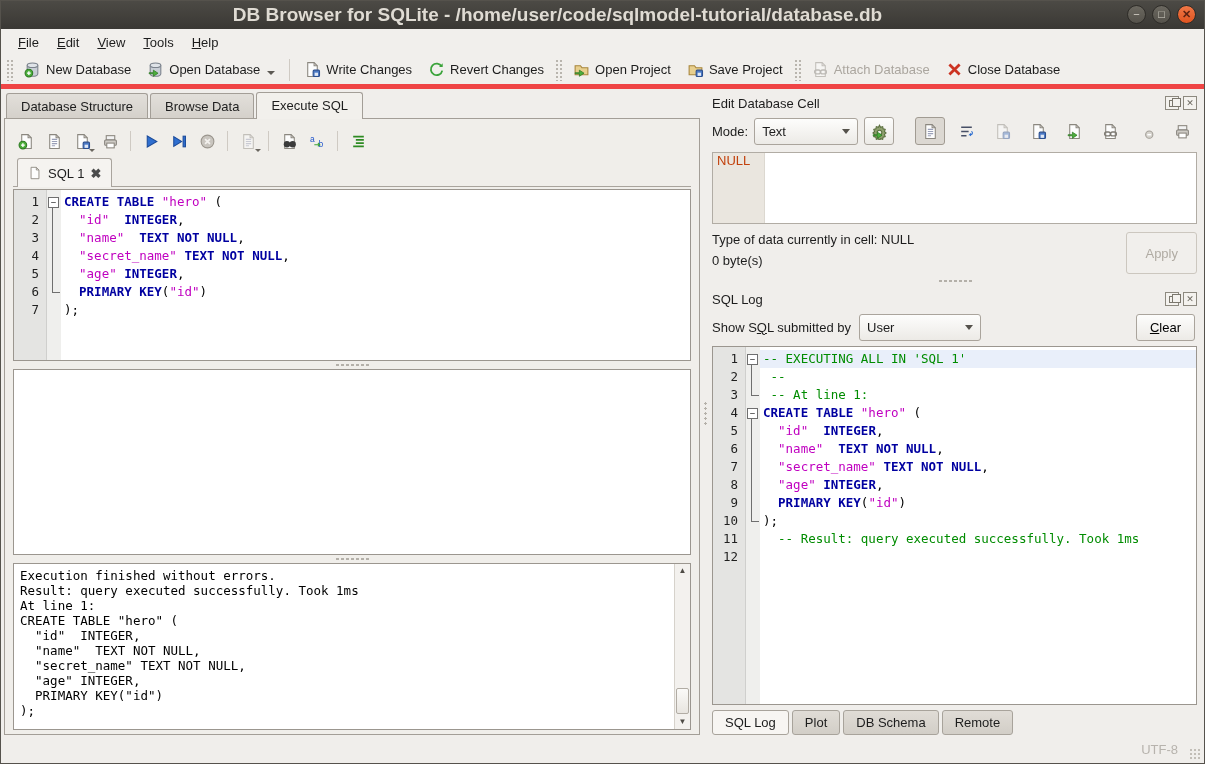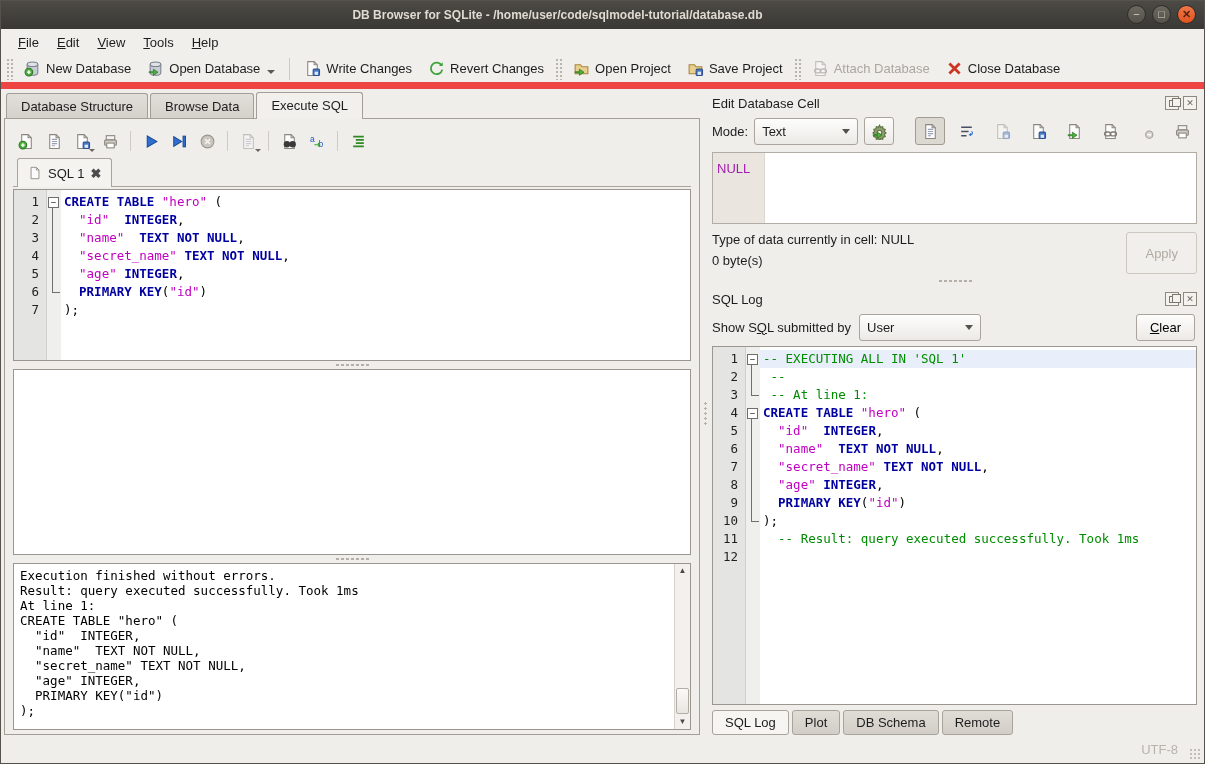--- a/index.html
+++ b/index.html
@@ -6,36 +6,36 @@
   html,body { width:1205px; height:764px; overflow:hidden; }
   body { font-family:"Liberation Sans", sans-serif; font-size:13px; color:#1d1d1d;
          background:#f0eeeb; }
   .window { width:1205px; height:764px; display:flex; flex-direction:column;
             border:1px solid #55524c; }
 
   
   .titlebar { height:28px; background:linear-gradient(#4c4a45,#3a3834);
               display:flex; align-items:center; position:relative; flex:0 0 28px; }
   .titlebar .title { position:absolute; left:0; right:90px; text-align:center;
-              color:#dfdbd3; font-weight:bold; font-size:12px; }
+              color:#dfdbd3; font-weight:bold; font-size:19px; }
   .winbtns { position:absolute; right:8px; top:4px; display:flex; gap:6px; }
   .wbtn { width:19px; height:19px; border-radius:50%; background:linear-gradient(#6b6860,#55524b);
           border:1px solid #2e2c28; color:#d8d4cb; font-size:11px; line-height:17px;
           text-align:center; }
   .wbtn.close { background:linear-gradient(#f07746,#e05420); color:#5e2312; font-weight:bold; }
 
   
   .menubar { height:26px; display:flex; align-items:center; padding-left:8px;
              background:#f1efec; flex:0 0 26px; }
   .menu-item { padding:3px 9px; }
   .menu-item u { text-decoration:underline; }
 
   
   .toolbar { height:34px; display:flex; align-items:center; background:#f1efec;
-             border-bottom:7px solid #ef4444; flex:0 0 34px; padding:0 2px; }
+             border-bottom:5px solid #ef4444; flex:0 0 34px; padding:0 2px; }
   .tb-handle { width:7px; height:22px; margin:0 3px;
       background-image:radial-gradient(#b9b5ae 34%, transparent 36%);
       background-size:4px 4px; }
   .tb-sep { width:1px; height:22px; background:#cfcac3; margin:0 6px; }
   .tb-btn { display:flex; align-items:center; gap:5px; padding:4px 8px; border-radius:3px; }
   .tb-btn.disabled { color:#aba69f; }
   .i { width:17px; height:17px; flex:0 0 17px; }
   .caret { width:0; height:0; border-left:4px solid transparent; border-right:4px solid transparent;
            border-top:4px solid #5c5953; margin-left:2px; align-self:flex-end; margin-bottom:3px;}
 
@@ -134,21 +134,21 @@
   .iconbtn { width:30px; height:28px; display:flex; align-items:center; justify-content:center;
              border-radius:3px; border:1px solid transparent; }
   .iconbtn.framed { border:1px solid #aaa49c; background:linear-gradient(#fdfdfc,#eceae6); }
   .iconbtn.pressed { border:1px solid #a19b92; background:#dcd8d2; }
   .cell-icons { display:flex; gap:6px; margin-left:auto; }
 
   .cell-edit { height:72px; flex:0 0 72px; background:#fff; border:1px solid #b1aca4;
                margin:4px 2px 0 2px; position:relative; }
   .cell-edit .gutter { position:absolute; left:0; top:0; bottom:0; width:52px; background:#eae6df;
                border-right:1px solid #dcd8d0; }
-  .cell-edit .val { position:relative; z-index:2; padding:8px 4px; font-size:13px; color:#a21caf; }
+  .cell-edit .val { position:relative; z-index:2; padding:0 4px; font-size:13px; color:#c2410c; }
 
   .cell-info { display:flex; margin:8px 2px 0 2px; }
   .cell-info .lines { flex:1; }
   .cell-info .lines div { margin-bottom:6px; }
   .btn { border:1px solid #aaa49c; border-radius:3px; background:linear-gradient(#fdfdfc,#eceae6);
          padding:5px 18px; font-size:13px; }
   .btn.disabled { color:#b0aba3; background:#f1efec; border-color:#ccc7bf; }
   .btn u { text-decoration:underline; }
 
   .logbar { height:34px; flex:0 0 34px; display:flex; align-items:center; gap:8px; padding:0 2px; }

